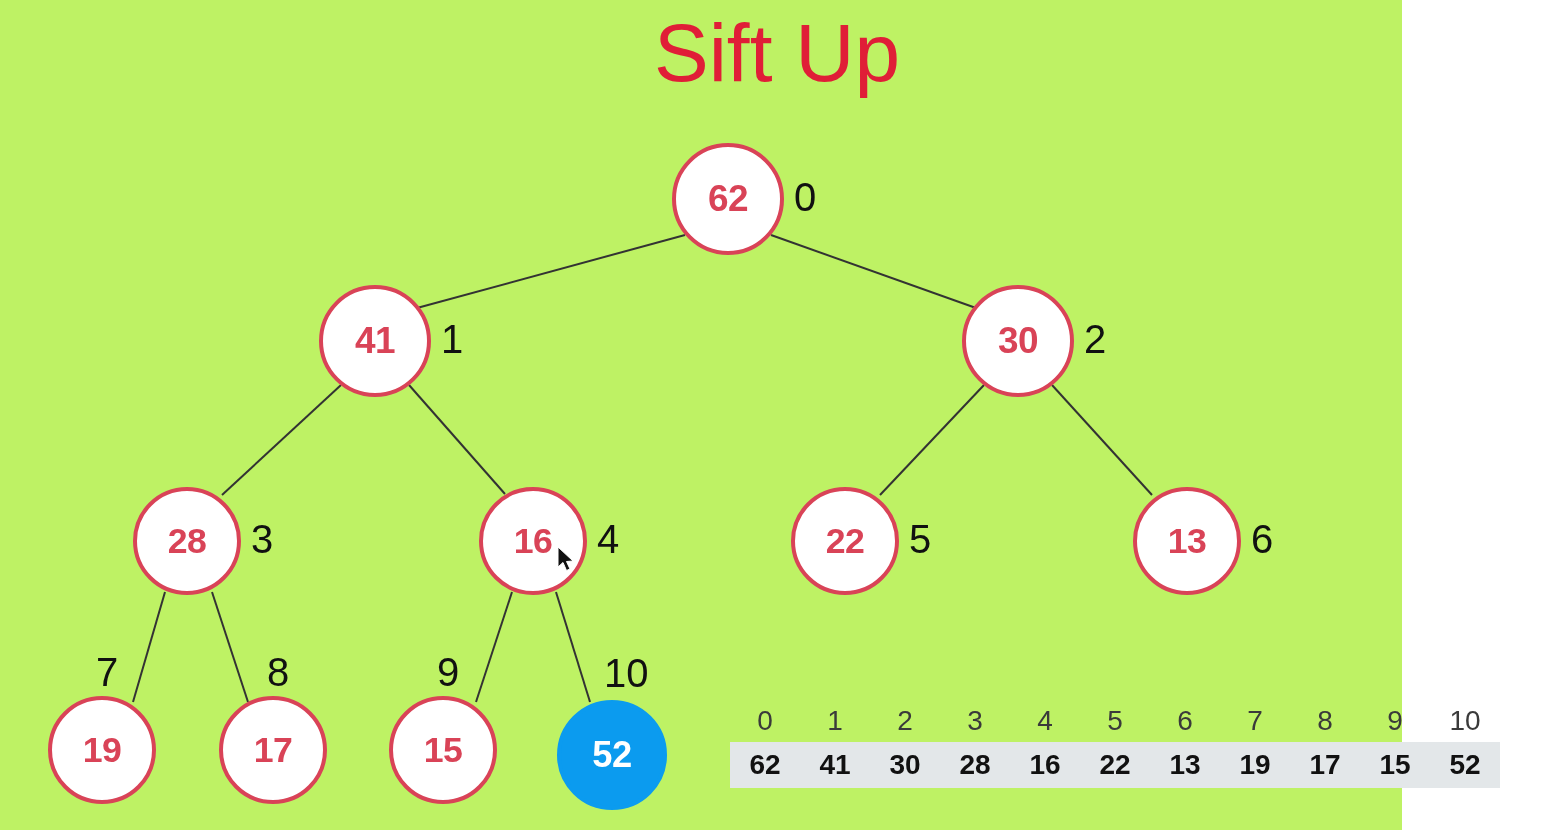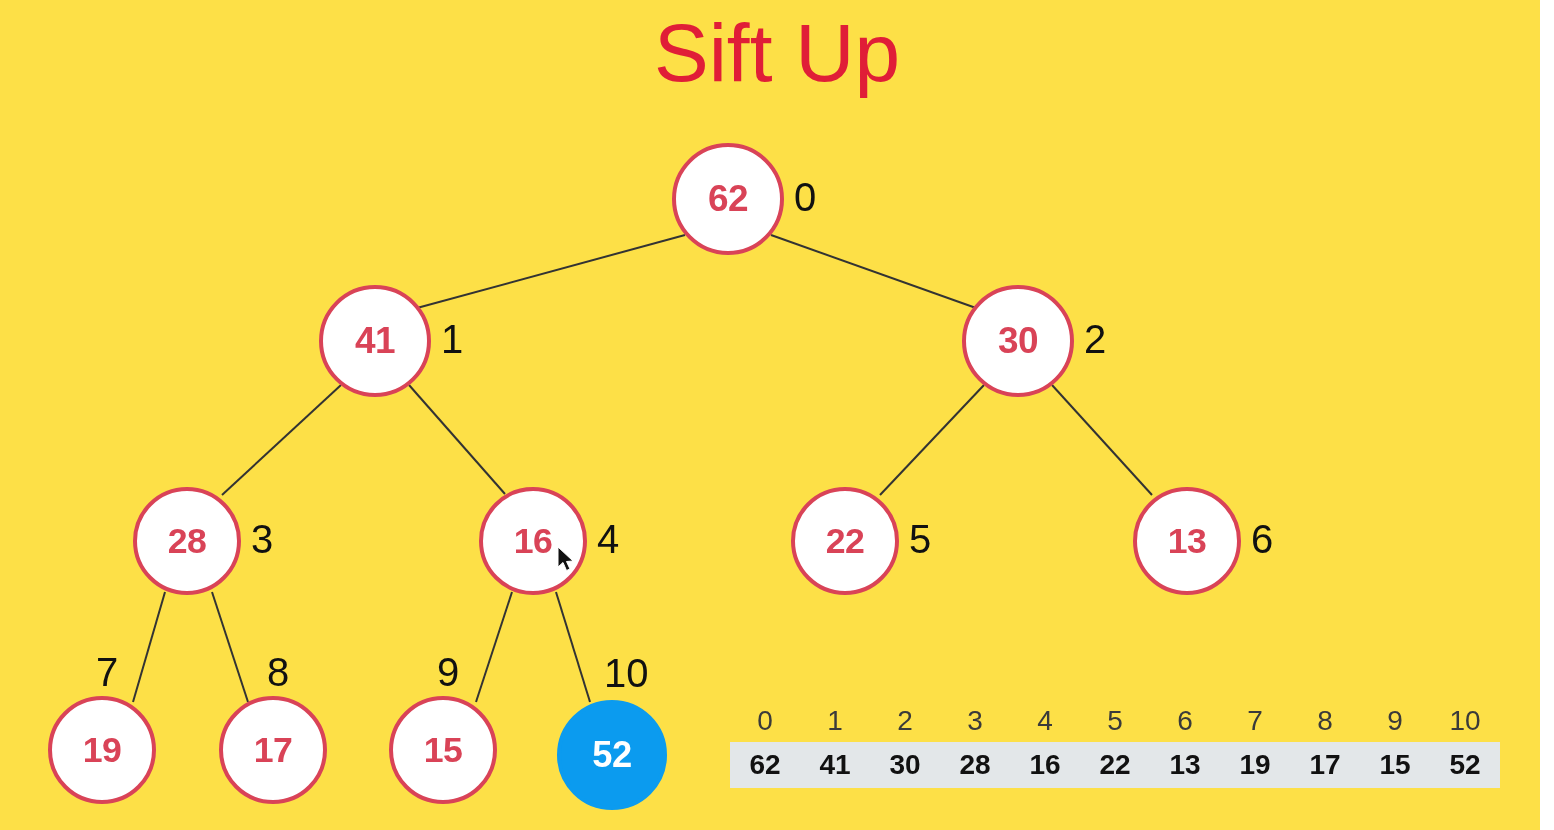--- a/index.html
+++ b/index.html
@@ -10,23 +10,23 @@
   }
   body {
     font-family: "Liberation Sans", sans-serif;
     width: 1554px;
     height: 830px;
     overflow: hidden;
     position: relative;
   }
   #stage {
     position: relative;
-    width: 1540px;
+    width: 1402px;
     height: 830px;
-    background: #fde047;
+    background: #bef264;
   }
 
   
   #page-title {
     position: absolute;
     left: 0;
     top: 12px;
     width: 1554px;
     text-align: center;
     font-size: 82px;

